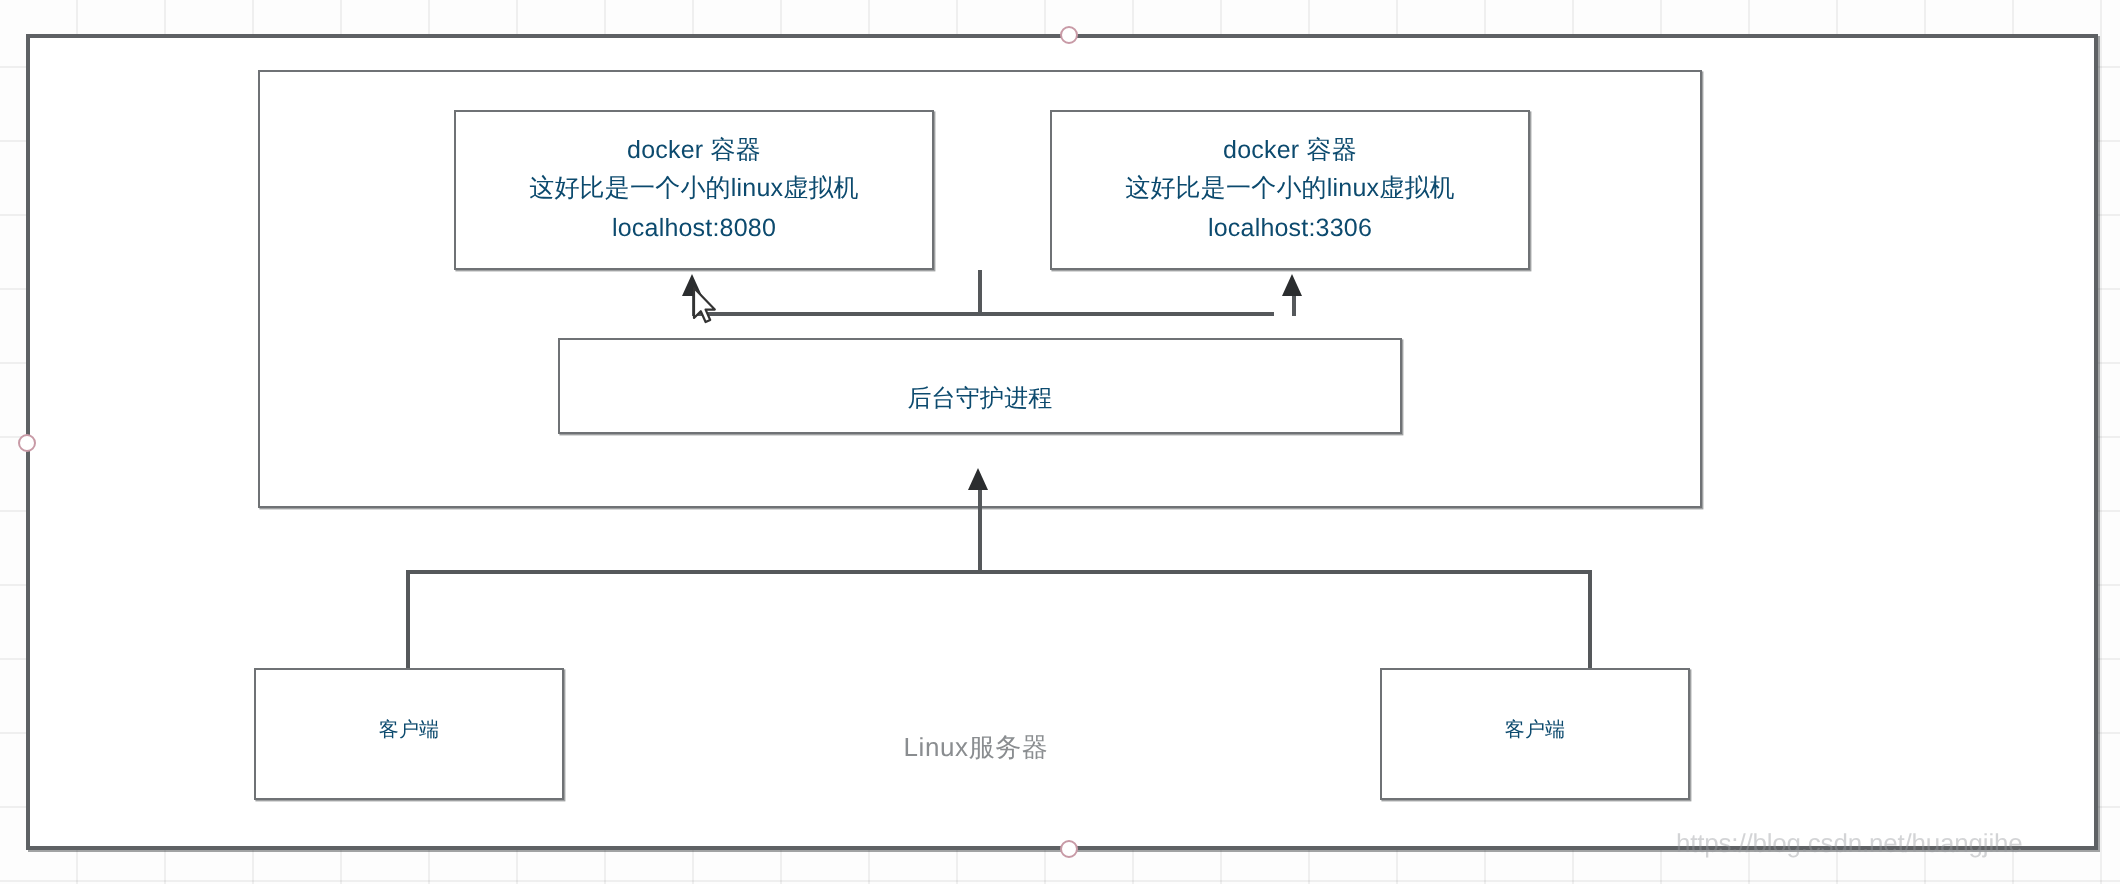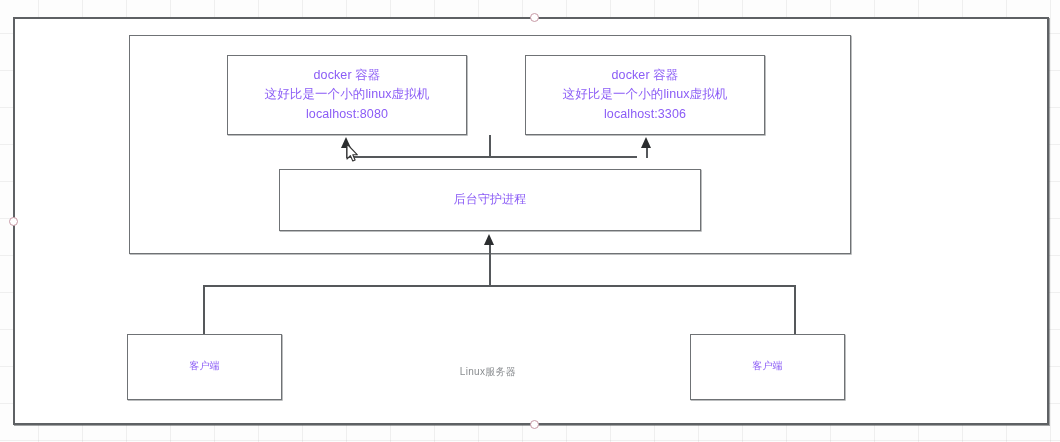--- a/index.html
+++ b/index.html
@@ -25,21 +25,21 @@
     box-sizing: border-box;
     background: #ffffff;
     border: 1.6px solid #6f7275;
     box-shadow: 0.7px 0.7px 0 0 rgba(80,83,86,0.55);
   }
   .box-label {
     position: absolute;
     left: 0;
     right: 0;
     text-align: center;
-    color: #8b5cf6;
+    color: #0c4a6e;
     line-height: 1.55;
     white-space: pre-line;
     letter-spacing: 0.1px;
   }
   #outer-rect {
     left: 13px;
     top: 17px;
     width: 1036px;
     height: 408px;
     border-width: 2px;
@@ -66,21 +66,21 @@
     height: 80px;
   }
   .docker-text {
     top: 10px;
     font-size: 12.5px;
   }
   #daemon-box {
     left: 279px;
     top: 169px;
     width: 422px;
-    height: 62px;
+    height: 48px;
     text-decoration: underline;
   }
   #daemon-box .box-label {
     top: 20px;
     font-size: 12px;
   }
   #client-box-left {
     left: 127px;
     top: 334px;
     width: 155px;
@@ -95,21 +95,21 @@
   .client-text {
     top: 23px;
     font-size: 10px;
   }
   #server-label {
     position: absolute;
     left: 398px;
     top: 365px;
     width: 180px;
     text-align: center;
-    font-size: 10px;
+    font-size: 13px;
     color: #8a8d90;
     letter-spacing: 0.3px;
   }
   .connector {
     position: absolute;
     background: #55585b;
   }
   .v-line { width: 1.6px; }
   .h-line { height: 1.6px; }
   .arrow-up {
@@ -191,18 +191,19 @@
   <div class="connector v-line" style="left:489px; top:243px; height:43px;"></div>
   <div class="arrow-up" style="left:484px; top:234px;"></div>
   <div class="connector h-line" style="left:203px; top:285px; width:592px;"></div>
   <div class="connector v-line" style="left:203px; top:285px; height:49px;"></div>
   <div class="connector v-line" style="left:794px; top:285px; height:49px;"></div>
 
   <div class="handle" style="left:530px; top:13px;"></div>
   <div class="handle" style="left:9px; top:217px;"></div>
   <div class="handle" style="left:530px; top:420px;"></div>
 
+  <div id="watermark">https://blog.csdn.net/huangjihe</div>
 
   <svg id="cursor" viewBox="0 0 13 20">
     <path d="M1,1 L1,16 L4.4,12.6 L6.8,18 L9.1,17 L6.8,11.8 L11.4,11.8 Z" fill="#ffffff" stroke="#333333" stroke-width="1.1" stroke-linejoin="round"></path>
   </svg>
 
 </div>
 
 </body></html>

